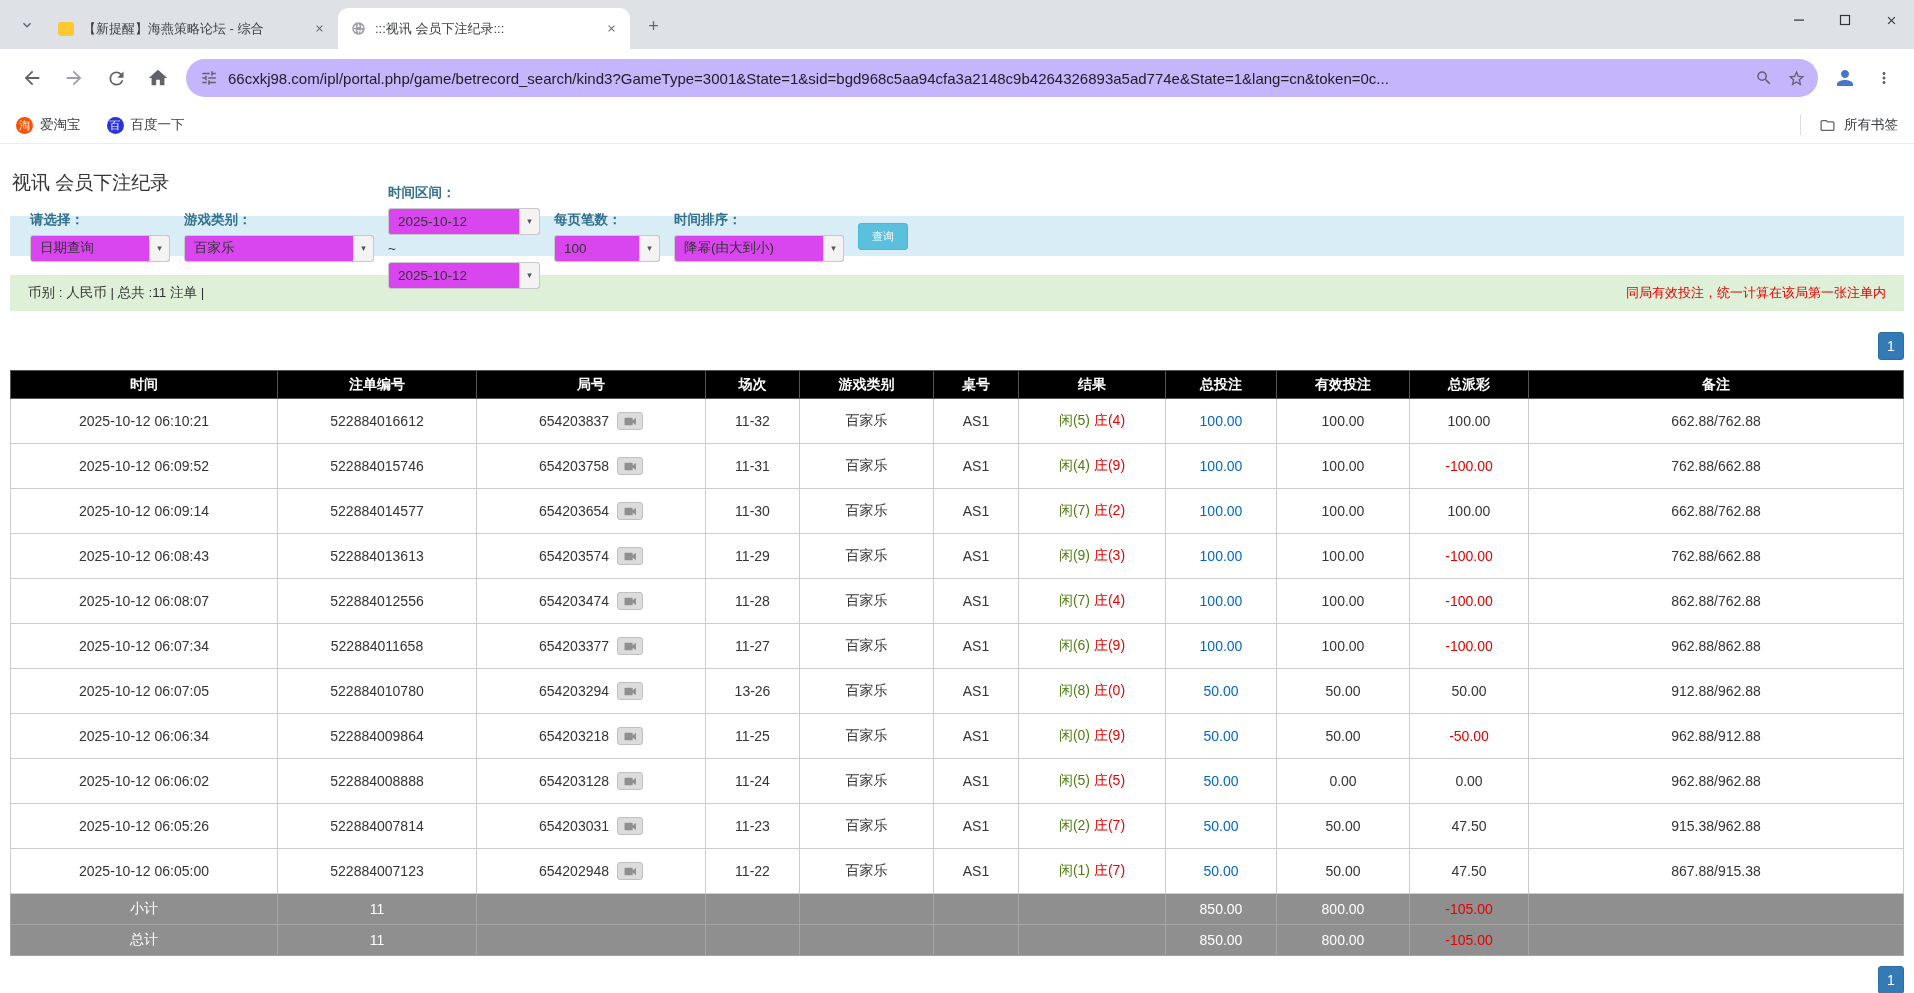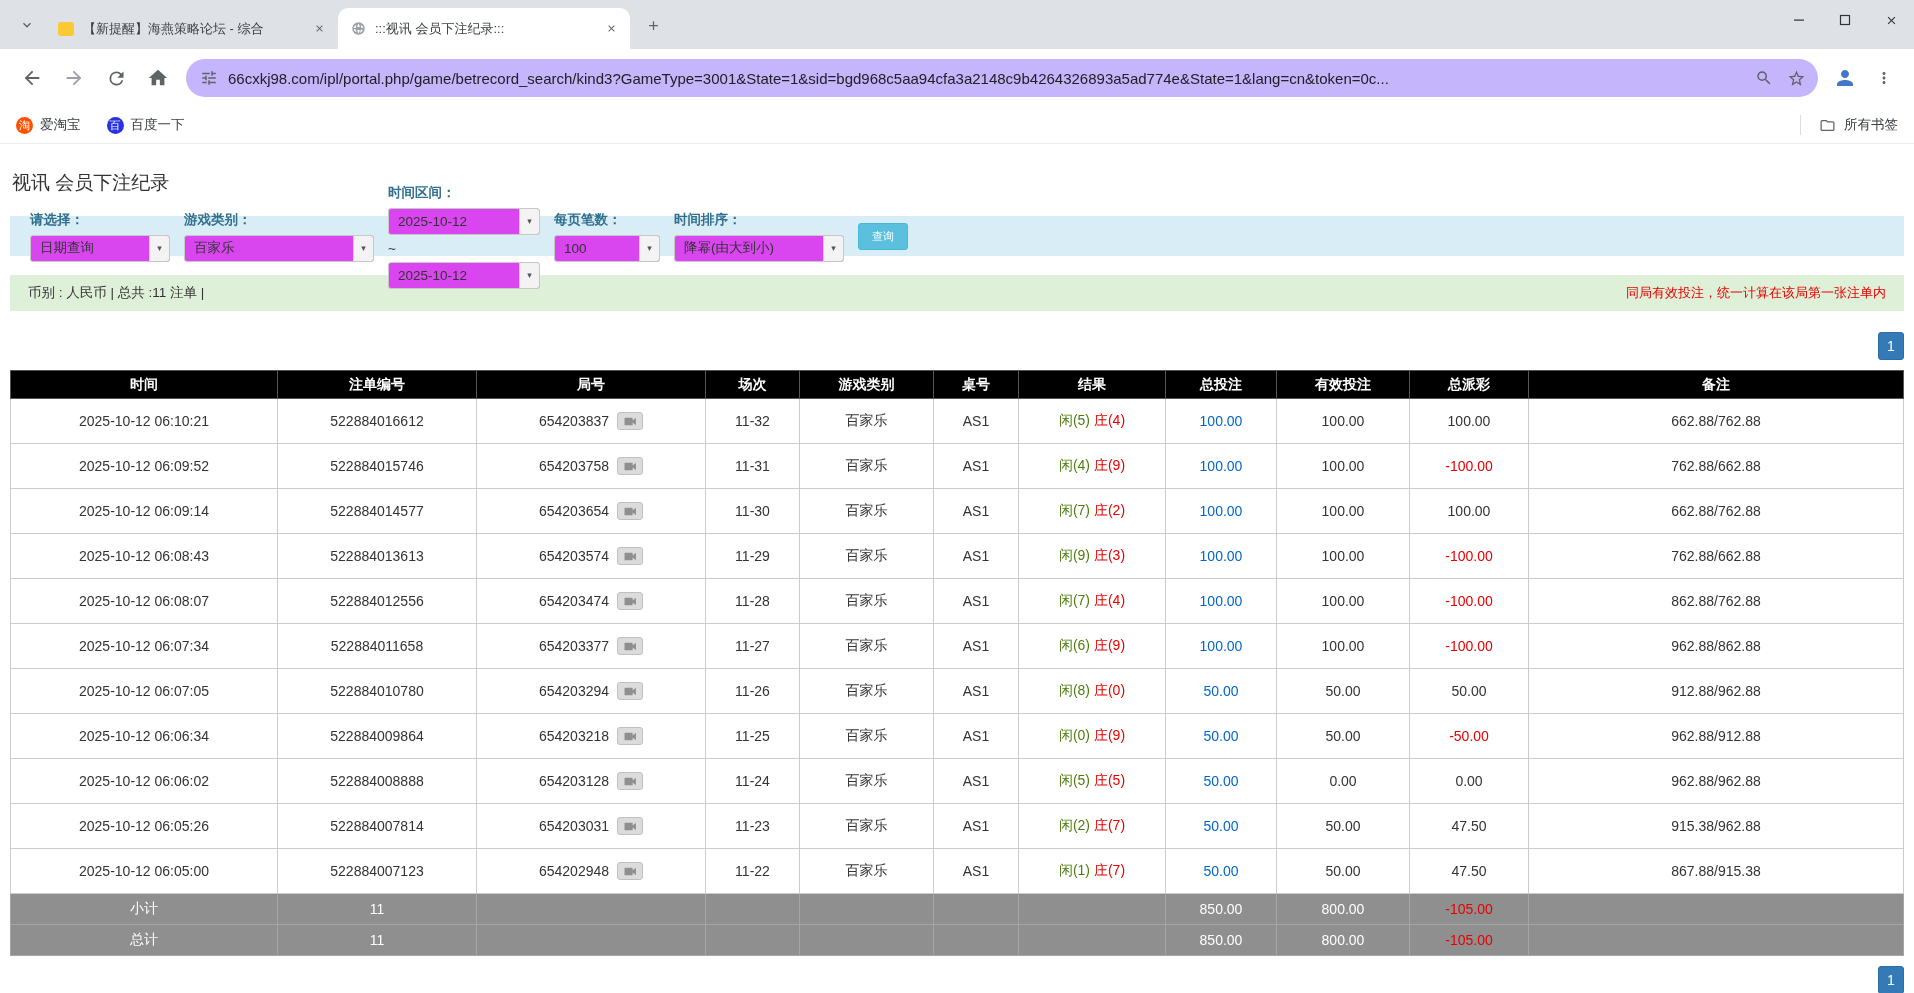--- a/index.html
+++ b/index.html
@@ -382,21 +382,21 @@
           <td>962.88/862.88</td>
         </tr>
         <tr class="data-row">
           <td>2025-10-12 06:07:05</td>
           <td>522884010780</td>
           <td><span class="round-no">654203294</span><span class="cam-icon">
               <svg width="13" height="11" viewBox="0 0 24 20">
                 <path d="M16 8V4a1 1 0 0 0-1-1H2a1 1 0 0 0-1 1v12a1 1 0 0 0 1 1h13a1 1 0 0 0 1-1v-4l6 5V3l-6 5z" fill="#8f8f8f"></path>
               </svg>
             </span></td>
-          <td>11-26</td>
+          <td>13-26</td>
           <td>百家乐</td>
           <td>AS1</td>
           <td><span class="player">闲(8)</span> <span class="banker">庄(0)</span></td>
           <td><span class="link">50.00</span></td>
           <td>50.00</td>
           <td><span class="">50.00</span></td>
           <td>912.88/962.88</td>
         </tr>
         <tr class="data-row">
           <td>2025-10-12 06:06:34</td>

